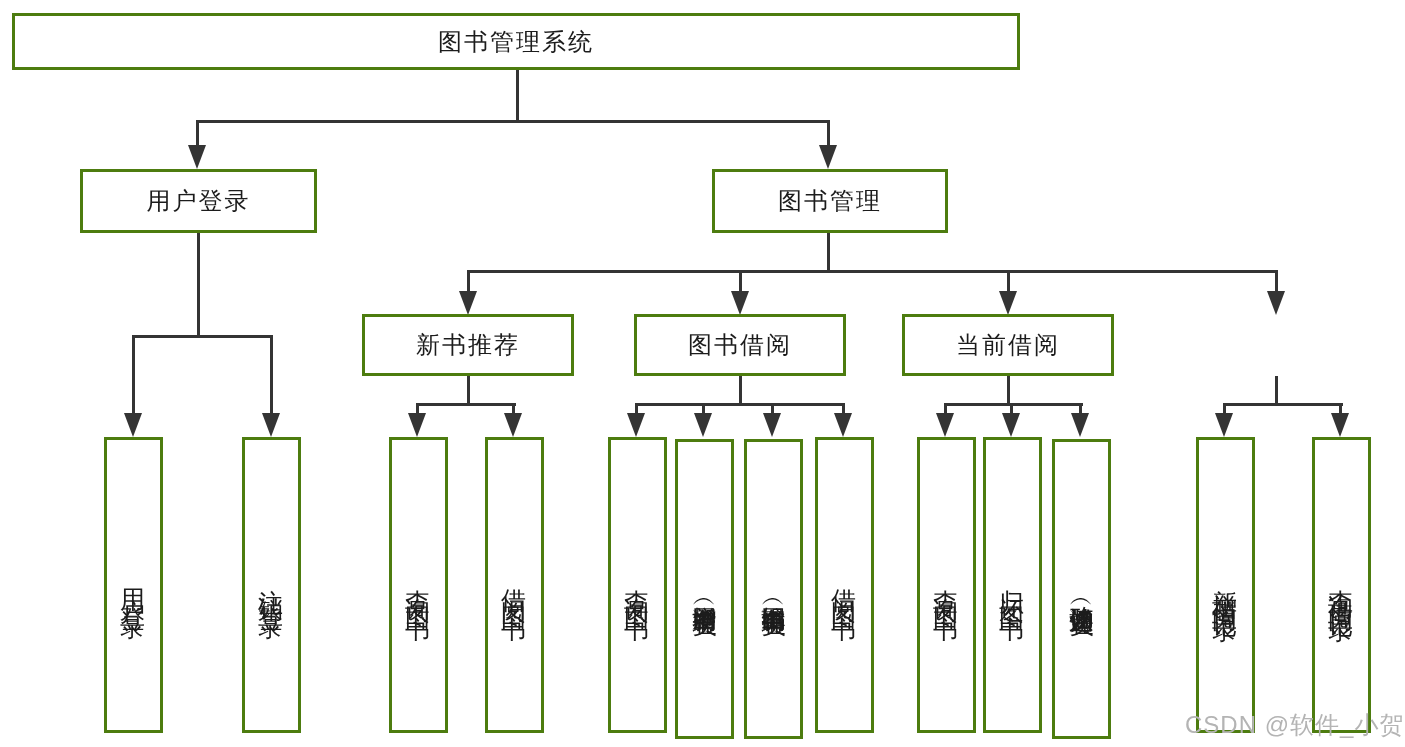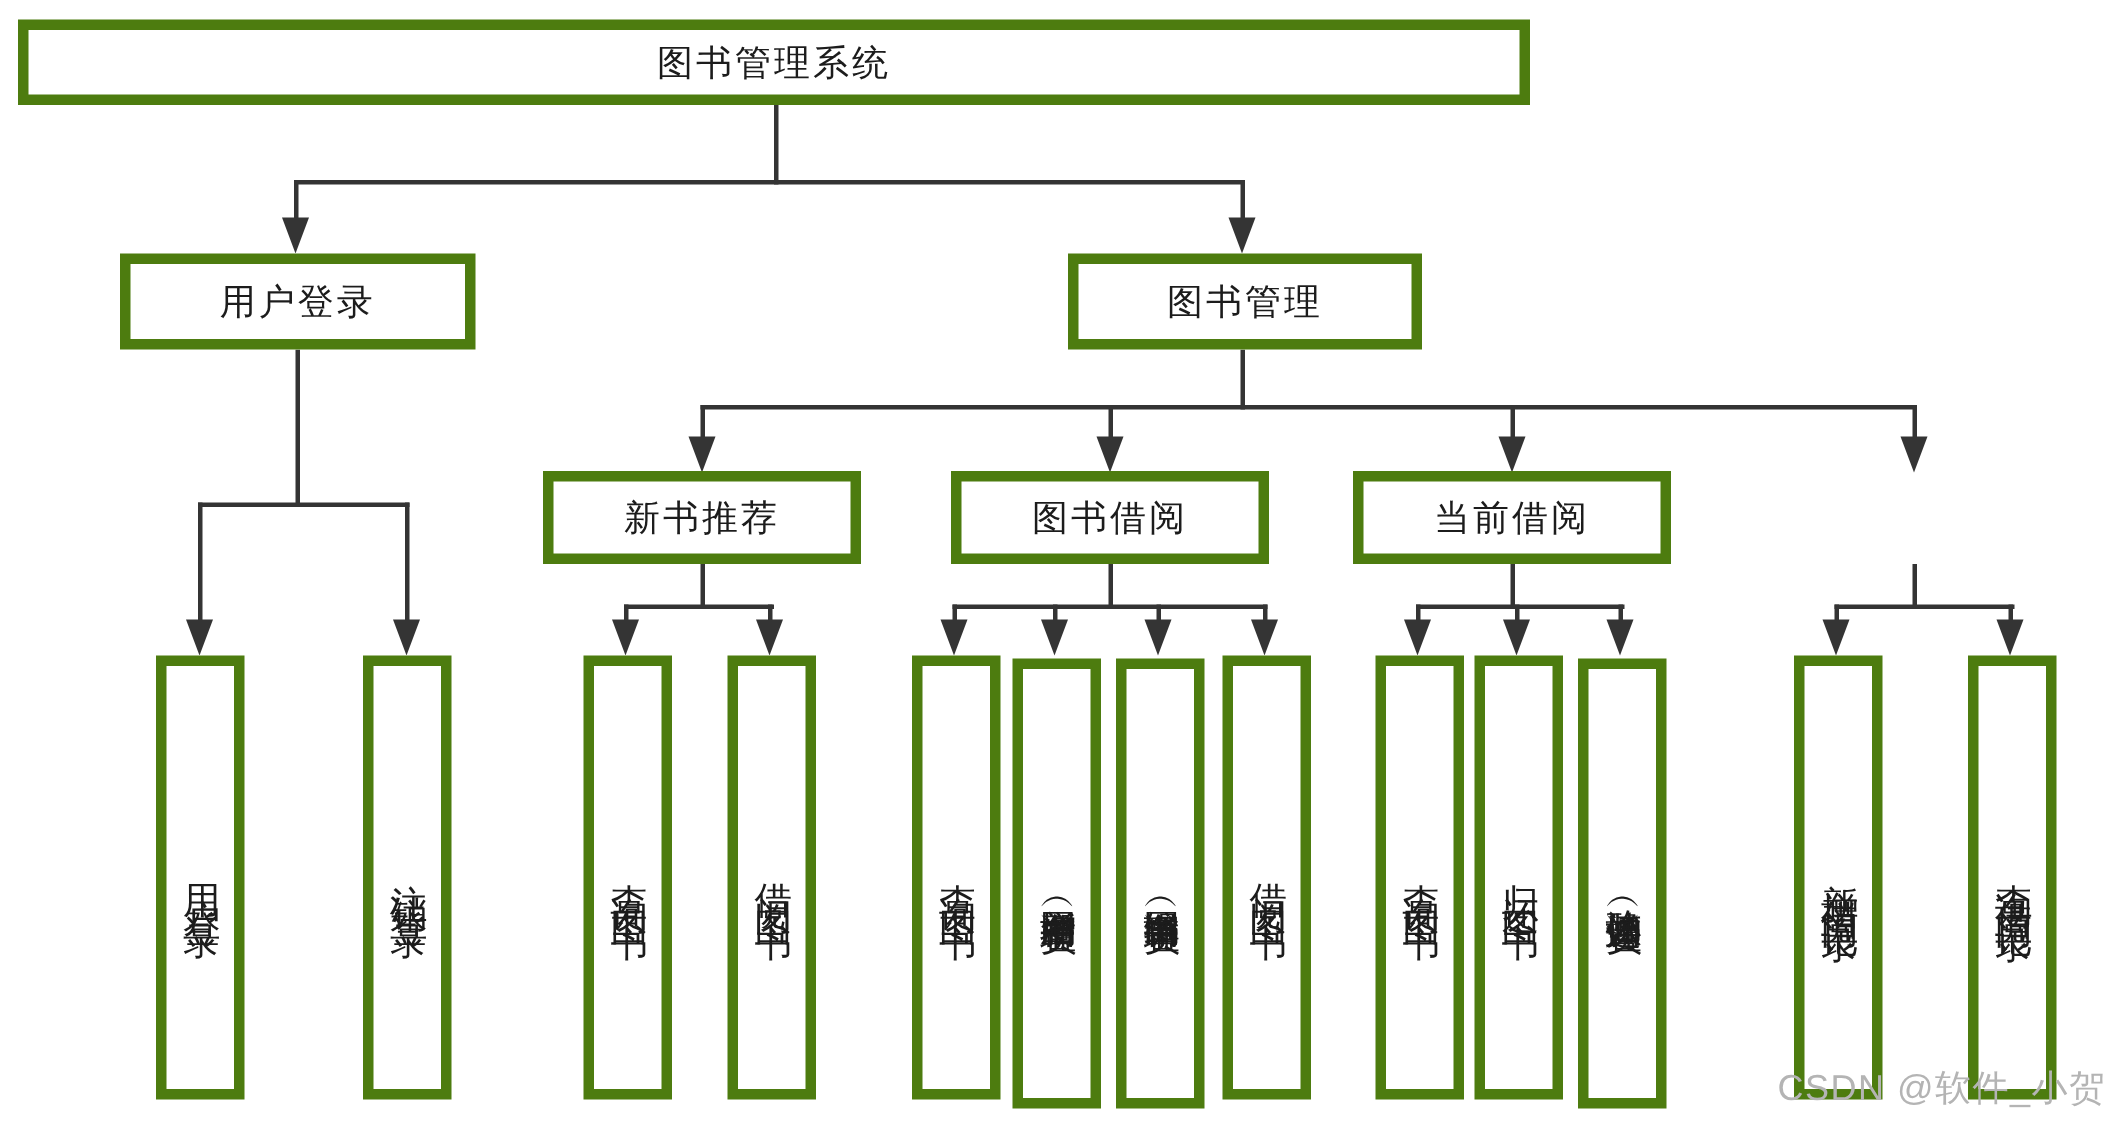--- a/index.html
+++ b/index.html
@@ -1,23 +1,23 @@
 <!DOCTYPE html>
 <html><head>
 <meta charset="utf-8">
 <style>
   html,body{margin:0;padding:0;background:#ffffff;}
   #canvas{
     position:relative;width:1405px;height:747px;background:#ffffff;
     overflow:hidden;font-family:"Liberation Sans","DejaVu Sans",sans-serif;
   }
   .box{
-    position:absolute;box-sizing:border-box;border:7px solid #4d7c0f;
+    position:absolute;box-sizing:border-box;border:3px solid #4d7c0f;
     background:#ffffff;display:flex;align-items:center;justify-content:center;
-    color:#1c1c1c;z-index:2;font-family:Liberation Serif, serif;
+    color:#1c1c1c;z-index:2;
   }
   .box.h{font-size:24px;letter-spacing:2px;}
   .box.v{
     writing-mode:vertical-rl;text-orientation:mixed;
     font-size:25px;letter-spacing:9px;padding-top:4px;
   }
   .box.v.mid{letter-spacing:6px;}
   .box.v.tight{font-size:24px;letter-spacing:1px;}
   .hl,.vl{position:absolute;background:#343434;z-index:1;}
   .hl{height:3px;}

